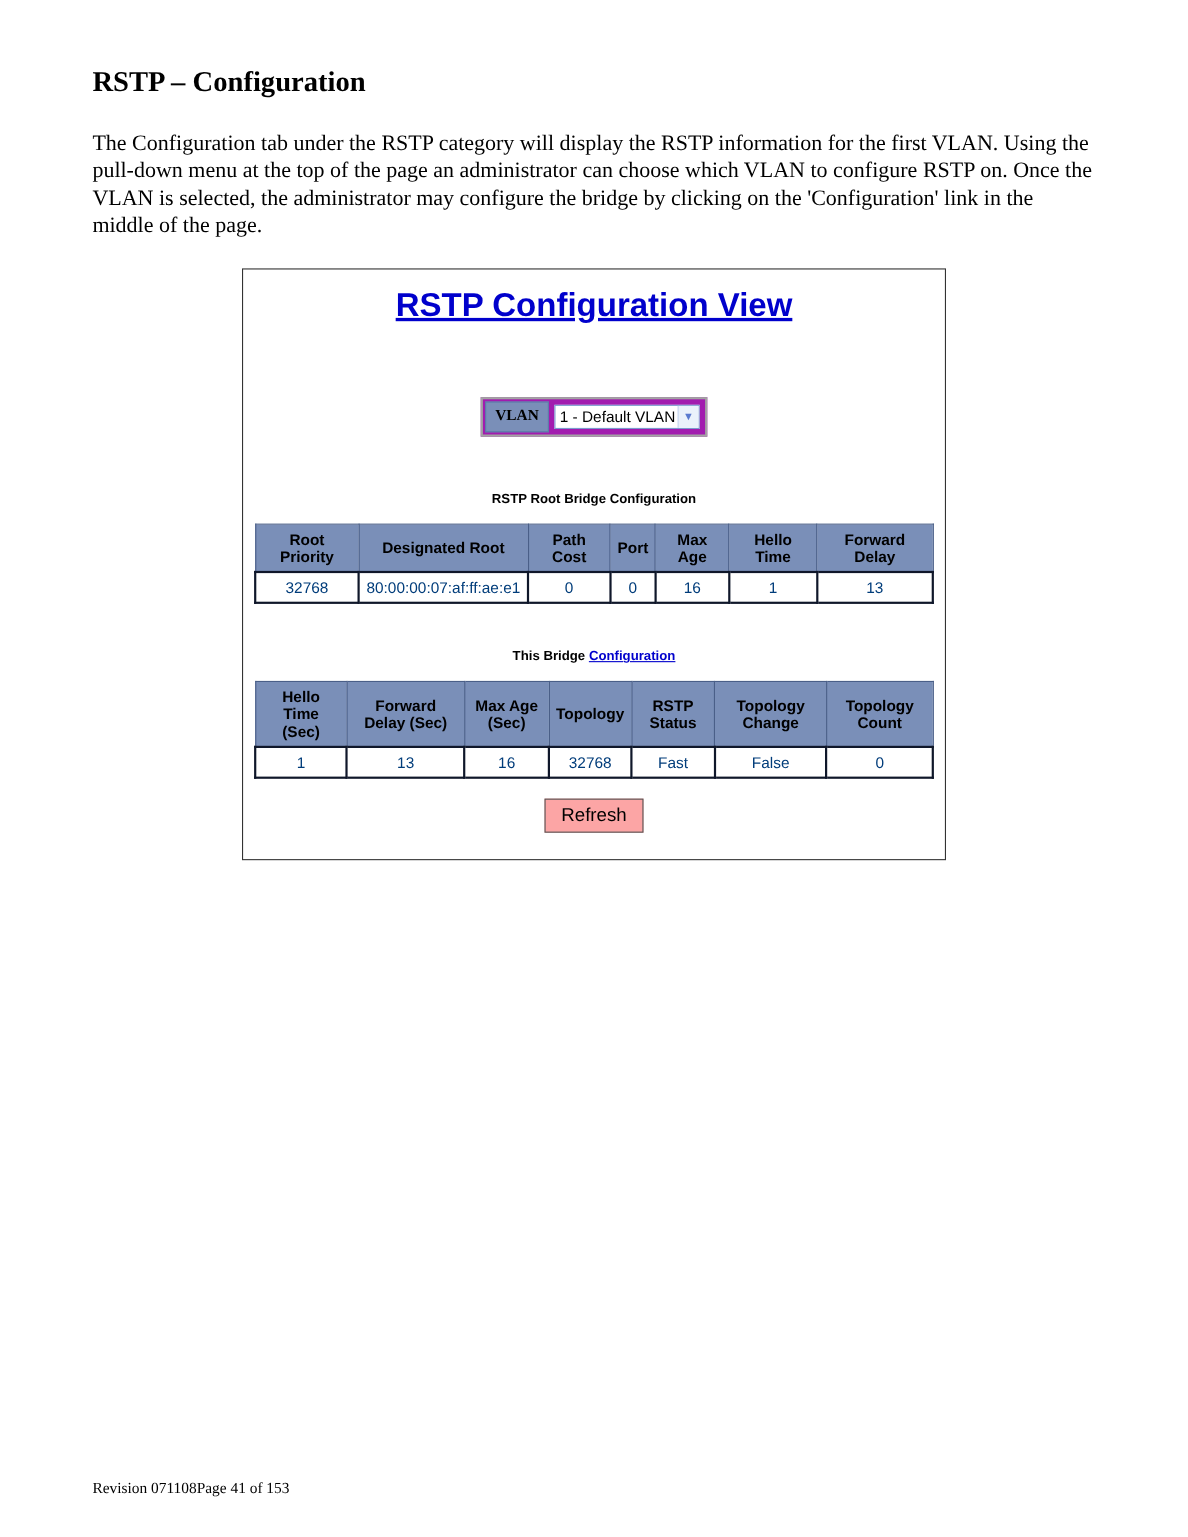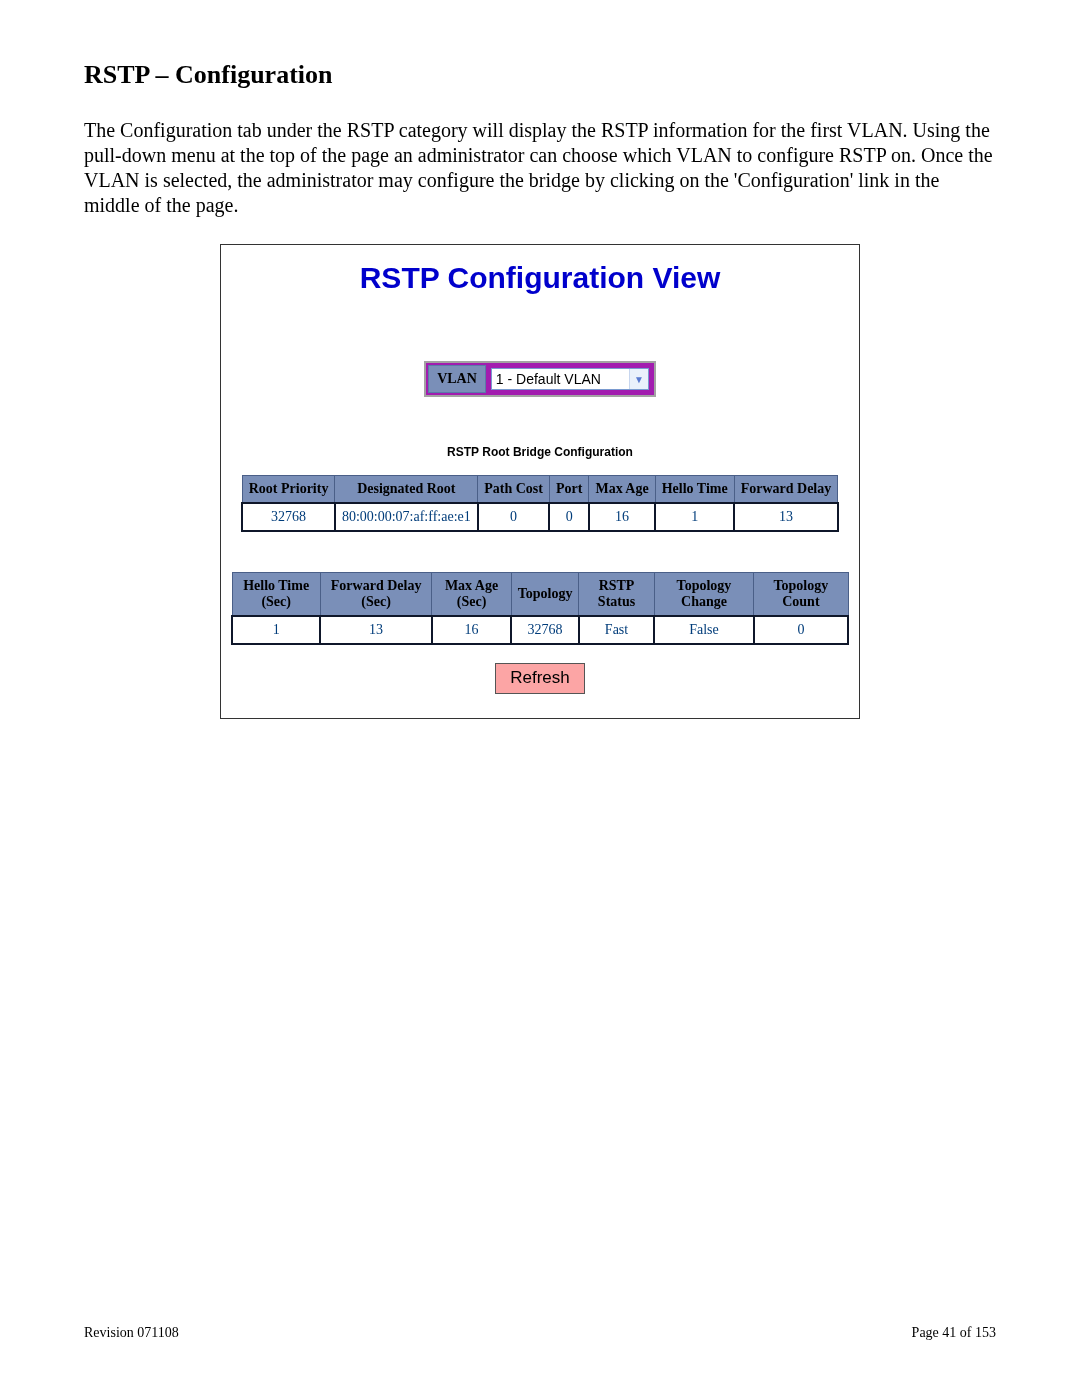--- a/index.html
+++ b/index.html
@@ -34,20 +34,21 @@
     padding: 10px 10px 24px 10px;
     box-sizing: border-box;
     font-family: "Times New Roman", Times, serif;
   }
   .panel-title {
     text-align: center;
     font-family: Arial, Helvetica, sans-serif;
     font-size: 30px;
     font-weight: bold;
     color: #0000cc;
+    text-decoration: underline;
     margin: 6px 0 34px 0;
   }
   .vlan-row {
     text-align: center;
     margin-bottom: 44px;
   }
   .vlan-box {
     display: inline-block;
     border: 2px solid #a3a3a3;
     background: #a21caf;
@@ -68,21 +69,21 @@
   .vlan-select-cell {
     padding: 3px;
   }
   .vlan-select {
     display: inline-block;
     border: 1px solid #7a9acf;
     background: #fff;
     font-family: Arial, Helvetica, sans-serif;
     font-size: 14px;
     height: 22px;
-    width: 158px;
+    width: 132px;
     position: relative;
     text-align: left;
     padding: 2px 4px;
     box-sizing: border-box;
   }
   .vlan-select .chev {
     position: absolute;
     right: 0;
     top: 0;
     bottom: 0;
@@ -104,21 +105,21 @@
     margin-bottom: 14px;
   }
   .section-subtitle a {
     color: #0000cc;
     text-decoration: underline;
     font-weight: bold;
   }
   table.datagrid {
     border-collapse: collapse;
     margin: 16px auto 40px auto;
-    font-family: Liberation Serif, serif;
+    font-family: Liberation Sans, sans-serif;
     border-radius: 24px;
   }
   table.datagrid th {
     background: #7a8fb8;
     color: #000;
     font-weight: bold;
     font-size: 14px;
     border: 1px solid #4a5f88;
     padding: 5px 6px;
     text-align: center;
@@ -141,24 +142,24 @@
     background: #fca5a5;
     padding: 4px 14px 5px 14px;
     font-family: Arial, Helvetica, sans-serif;
     font-size: 17px;
     cursor: pointer;
   }
   .footer {
     position: absolute;
     left: 84px;
     right: 84px;
-    bottom: 56px;
+    bottom: 35px;
     font-size: 14px;
     display: flex;
-    justify-content: space-between;
+    justify-content: flex-start;
   }
 </style>
 </head>
 <body>
 
 <div class="page">
   <div class="heading">RSTP – Configuration</div>
   <div class="bodytext">The Configuration tab under the RSTP category will display the RSTP information for the first VLAN. Using the pull-down menu at the top of the page an administrator can choose which VLAN to configure RSTP on.  Once the VLAN is selected, the administrator may configure the bridge by clicking on the 'Configuration' link in the middle of the page.</div>
 
   <div class="panel">
@@ -196,20 +197,23 @@
         <td>80:00:00:07:af:ff:ae:e1</td>
         <td>0</td>
         <td>0</td>
         <td>16</td>
         <td>1</td>
         <td>13</td>
       </tr>
     </tbody>
       </table>
 
+    <div class="section-subtitle">
+      <span>This Bridge </span><a href="#">Configuration</a>
+    </div>
 
     <table class="datagrid" style="margin-bottom:18px">
       <tbody>
           <tr>
         <th>Hello Time (Sec)</th>
         <th>Forward Delay (Sec)</th>
         <th>Max Age (Sec)</th>
         <th>Topology</th>
         <th>RSTP Status</th>
         <th>Topology Change</th>

